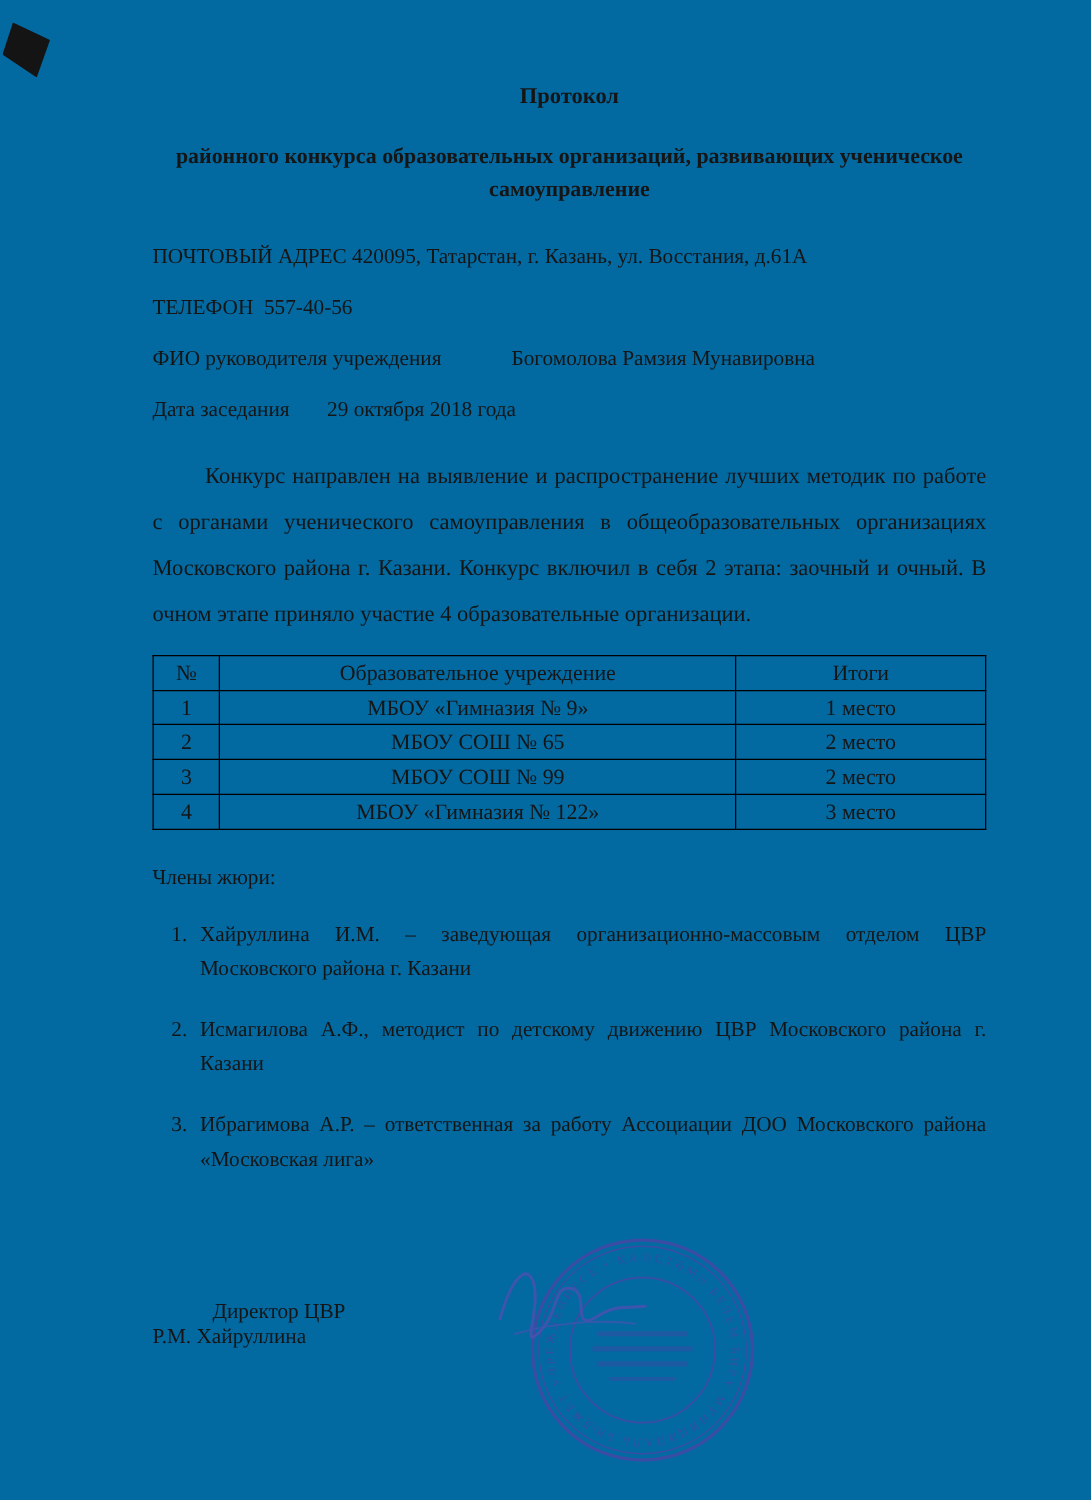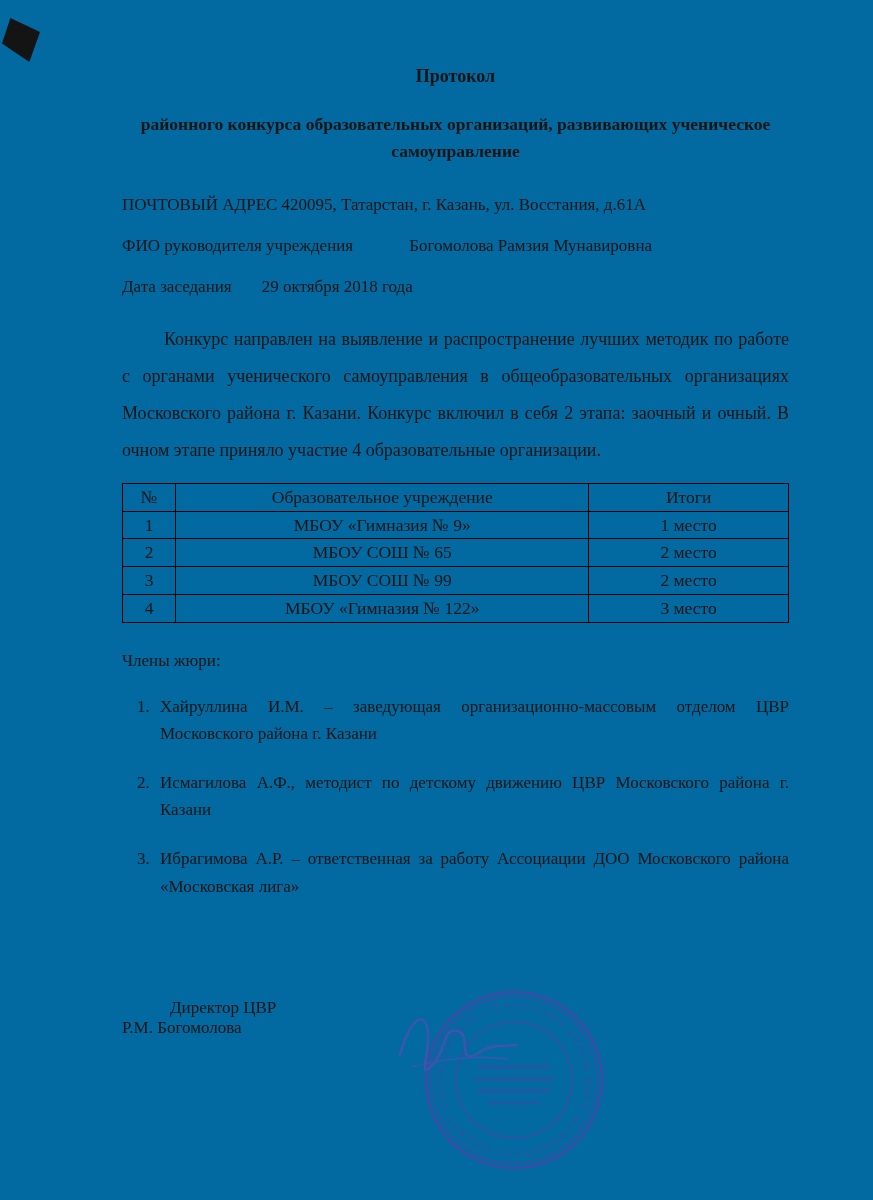--- a/index.html
+++ b/index.html
@@ -74,20 +74,21 @@
 
   <div class="scan-artifact"></div>
 
   <h1 class="doc-title">Протокол</h1>
 
   <h2 class="doc-subtitle">районного конкурса образовательных организаций, развивающих ученическое самоуправление</h2>
 
 
   <p class="field">ПОЧТОВЫЙ АДРЕС 420095, Татарстан, г. Казань, ул. Восстания, д.61А</p>
 
+  <p class="field">ТЕЛЕФОН  557-40-56</p>
 
   <p class="field"><span>ФИО руководителя учреждения</span><span class="gap-lg"></span><span>Богомолова Рамзия Мунавировна</span></p>
 
   <p class="field"><span>Дата заседания</span><span class="gap-md"></span><span>29 октября 2018 года</span></p>
 
   <p class="body-par">Конкурс направлен на выявление и распространение лучших методик по работе с органами ученического самоуправления в общеобразовательных организациях Московского района г. Казани. Конкурс включил в себя 2 этапа: заочный и очный. В очном этапе приняло участие 4 образовательные организации.</p>
 
   <table class="results">
     <thead>
       <tr>
@@ -124,21 +125,21 @@
   <p class="jury-label">Члены жюри:</p>
 
   <ol class="jury">
     <li>Хайруллина И.М. – заведующая организационно-массовым отделом ЦВР Московского района г. Казани</li>
     <li>Исмагилова А.Ф., методист по детскому движению  ЦВР Московского района г. Казани</li>
     <li>Ибрагимова А.Р. – ответственная за работу Ассоциации ДОО Московского района «Московская лига»</li>
   </ol>
 
   <div class="footer">
     <span class="director">Директор ЦВР</span>
-    <span>Р.М. Богомолова</span>
+    <span>Р.М. Хайруллина</span>
   </div>
 
   <div class="stamp-overlay">
     <svg width="270" height="235" viewBox="0 0 270 235">
 
       <g opacity="0.78">
         <circle cx="132" cy="105" r="88" fill="none" stroke-width="2.6" stroke="#4b44a6"></circle>
         <circle cx="132" cy="105" r="83" fill="none" stroke-width="1.1" stroke="#4b44a6"></circle>
         <circle cx="132" cy="105" r="58" fill="none" stroke-width="1.4" stroke="#4b44a6"></circle>
         <path id="ringPath" d="M 132,34 a 71,71 0 1,1 -0.1,0" fill="none"></path>

